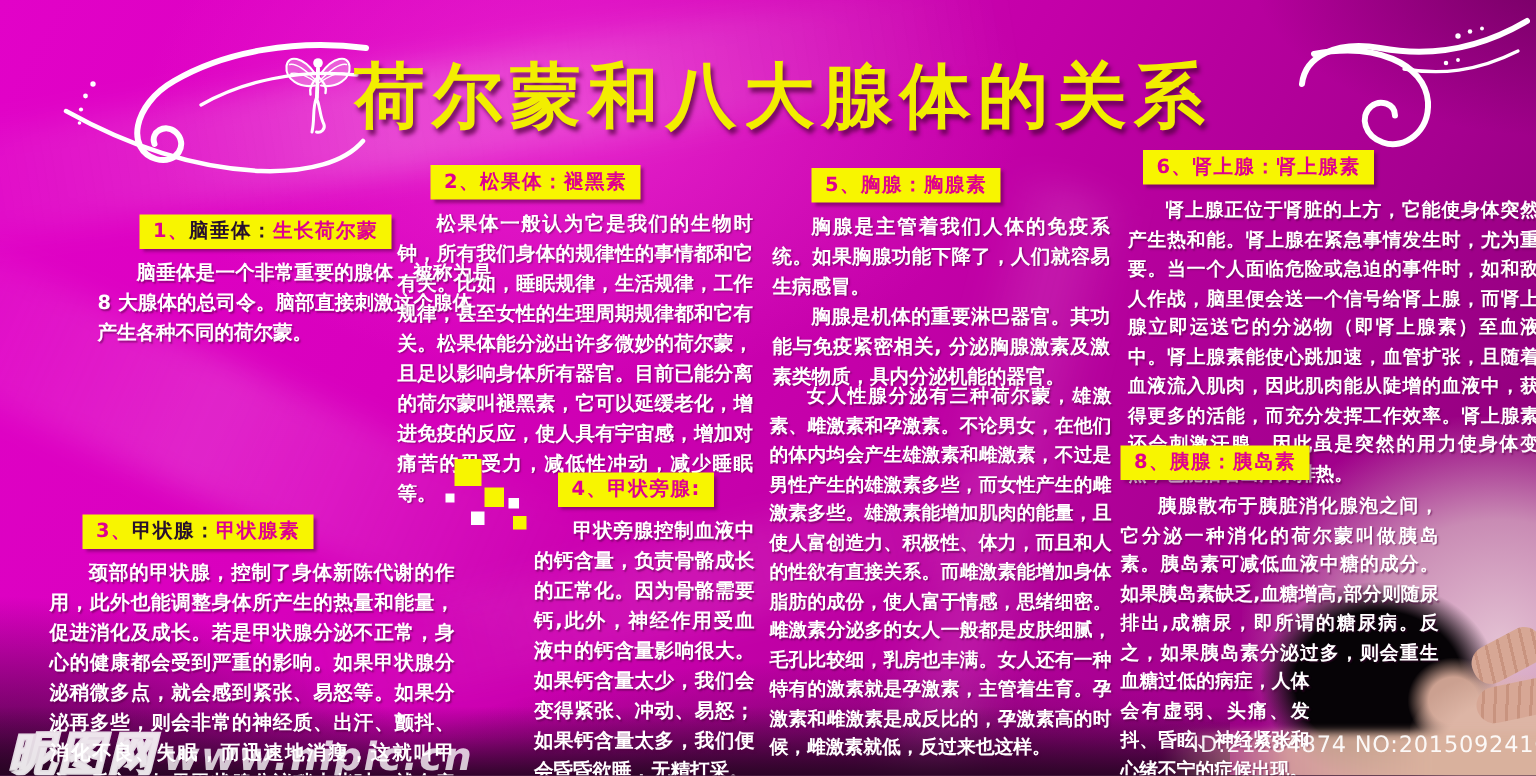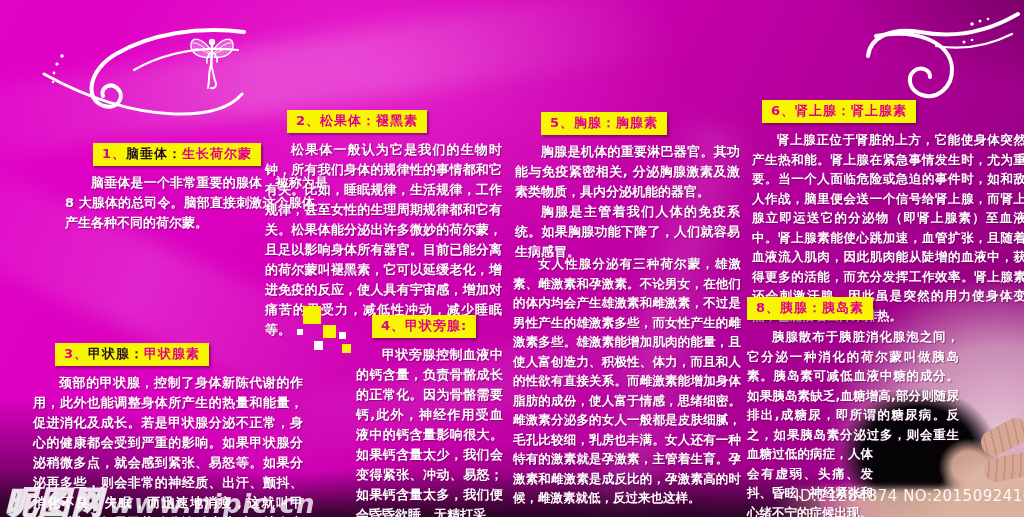--- a/index.html
+++ b/index.html
@@ -128,20 +128,21 @@
       <path d="M26,16 C34,5 44,3 45,11 C46,20 36,26 26,24" fill="rgba(255,255,255,0.30)"></path>
       <path d="M22,20 C16,14 9,9 5,10 M23,22 C17,18 10,15 6,16" stroke-width="0.9"></path>
       <path d="M26,20 C32,14 39,9 43,10 M25,22 C31,18 38,15 42,16" stroke-width="0.9"></path>
       <circle cx="24" cy="9" r="3.2" fill="#ffffff" stroke="none"></circle>
       <path d="M24,12.5 C24,20 23.3,26 23.3,32" stroke-width="2.6"></path>
       <path d="M24,18 C20,22 18,26 19,30 M24,18 C28,22 30,25 29,29" stroke-width="1.6"></path>
       <path d="M23,32 C20,40 22,46 20,55 M23,32 C26,40 25,44 28,50 C29,53 26,56 23,55" stroke-width="2"></path>
     </g>
   </svg>
 
+  <div class="title">荷尔蒙和八大腺体的关系</div>
 
   <div class="sec col-a" id="s1">
     <div class="hdr-wrap"><span class="hdr"><span class="hnum">1、</span><span class="hgland darkname">脑垂体：</span><span class="hhorm">生长荷尔蒙</span></span></div>
     <p class="body">脑垂体是一个非常重要的腺体，被称为是 8 大腺体的总司令。脑部直接刺激这个腺体，产生各种不同的荷尔蒙。</p>
   </div>
 
   <div class="sec col-a" id="s2">
     <div class="hdr-wrap"><span class="hdr"><span class="hnum">2、</span><span class="hgland">松果体：</span><span class="hhorm">褪黑素</span></span></div>
     <p class="body">松果体一般认为它是我们的生物时钟，所有我们身体的规律性的事情都和它有关。比如，睡眠规律，生活规律，工作规律，甚至女性的生理周期规律都和它有关。松果体能分泌出许多微妙的荷尔蒙，且足以影响身体所有器官。目前已能分离的荷尔蒙叫褪黑素，它可以延缓老化，增进免疫的反应，使人具有宇宙感，增加对痛苦的忍受力，减低性冲动，减少睡眠等。</p>
   </div>
@@ -151,22 +152,22 @@
     <p class="body">颈部的甲状腺，控制了身体新陈代谢的作用，此外也能调整身体所产生的热量和能量，促进消化及成长。若是甲状腺分泌不正常，身心的健康都会受到严重的影响。如果甲状腺分泌稍微多点，就会感到紧张、易怒等。如果分泌再多些，则会非常的神经质、出汗、颤抖、消化不良、失眠，而迅速地消瘦，这就叫甲亢。反之，如果甲状腺分泌稍少些时，就会疲倦，昏昏欲睡，手脚冰凉等，这是甲减。如果分泌不足，新陈代谢缓慢，脉博和心跳迟缓，体温下降，讲话反应迟钝，感觉迟钝，身体发胖。</p>
   </div>
 
   <div class="sec col-a" id="s4">
     <div class="hdr-wrap"><span class="hdr"><span class="hnum">4、</span><span class="hgland">甲状旁腺:</span><span class="hhorm"></span></span></div>
     <p class="body">甲状旁腺控制血液中的钙含量，负责骨骼成长的正常化。因为骨骼需要钙,此外，神经作用受血液中的钙含量影响很大。如果钙含量太少，我们会变得紧张、冲动、易怒；如果钙含量太多，我们便会昏昏欲睡，无精打采。</p>
   </div>
 
   <div class="sec col-a" id="s5">
     <div class="hdr-wrap"><span class="hdr"><span class="hnum">5、</span><span class="hgland">胸腺：</span><span class="hhorm">胸腺素</span></span></div>
+    <p class="body">胸腺是主管着我们人体的免疫系统。如果胸腺功能下降了，人们就容易生病感冒。</p>
     <p class="body">胸腺是机体的重要淋巴器官。其功能与免疫紧密相关, 分泌胸腺激素及激素类物质，具内分泌机能的器官。</p>
-    <p class="body">胸腺是主管着我们人体的免疫系统。如果胸腺功能下降了，人们就容易生病感冒。</p>
   </div>
 
   <div class="sec col-d" id="s6">
     <div class="hdr-wrap"><span class="hdr"><span class="hnum">6、</span><span class="hgland">肾上腺：</span><span class="hhorm">肾上腺素</span></span></div>
     <p class="body">肾上腺正位于肾脏的上方，它能使身体突然产生热和能。肾上腺在紧急事情发生时，尤为重要。当一个人面临危险或急迫的事件时，如和敌人作战，脑里便会送一个信号给肾上腺，而肾上腺立即运送它的分泌物（即肾上腺素）至血液中。肾上腺素能使心跳加速，血管扩张，且随着血液流入肌肉，因此肌肉能从陡增的血液中，获得更多的活能，而充分发挥工作效率。肾上腺素还会刺激汗腺，因此虽是突然的用力使身体变热，也能借着出汗来排热。</p>
   </div>
 
   <div class="sec col-d" id="s7">
     <p class="body">女人性腺分泌有三种荷尔蒙，雄激素、雌激素和孕激素。不论男女，在他们的体内均会产生雄激素和雌激素，不过是男性产生的雄激素多些，而女性产生的雌激素多些。雄激素能增加肌肉的能量，且使人富创造力、积极性、体力，而且和人的性欲有直接关系。而雌激素能增加身体脂肪的成份，使人富于情感，思绪细密。雌激素分泌多的女人一般都是皮肤细腻，毛孔比较细，乳房也丰满。女人还有一种特有的激素就是孕激素，主管着生育。孕激素和雌激素是成反比的，孕激素高的时候，雌激素就低，反过来也这样。</p>
   </div>

